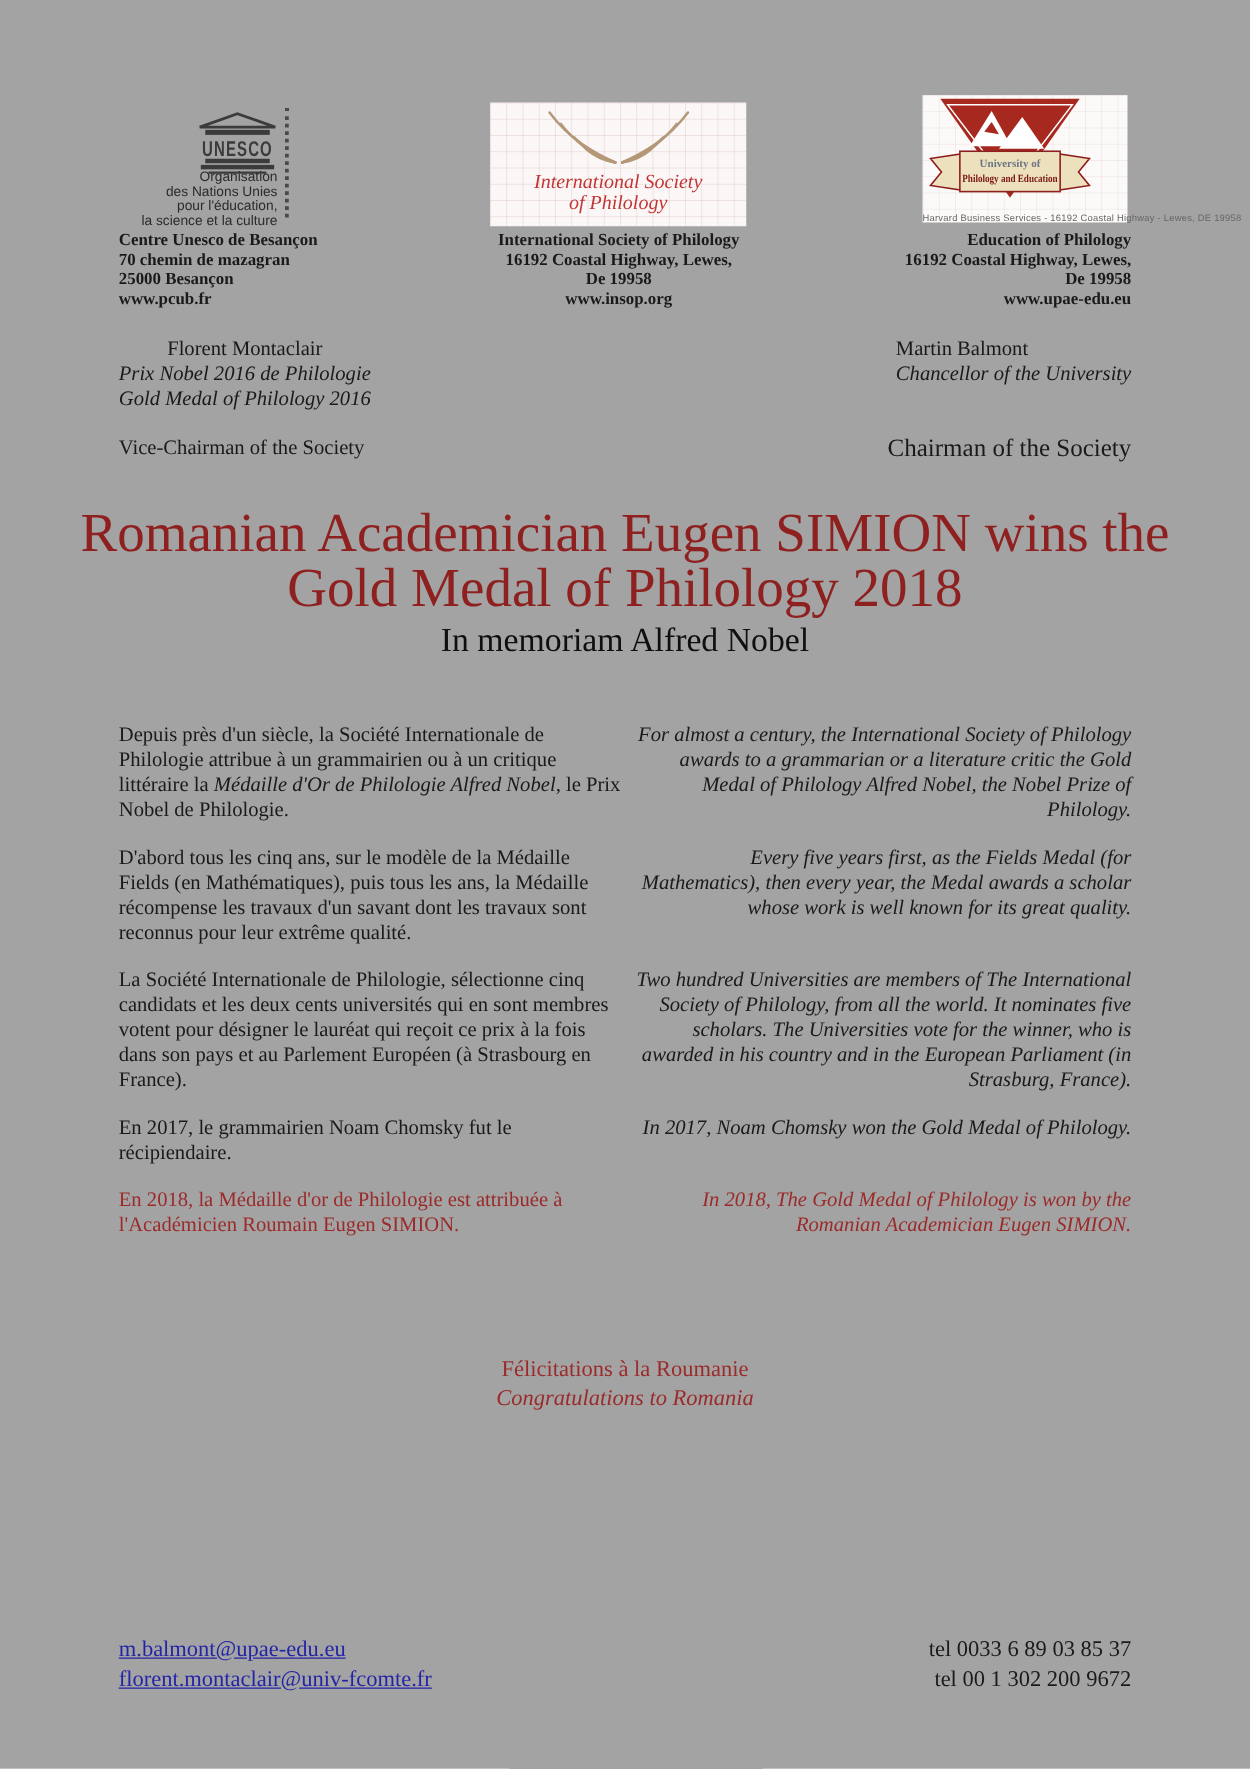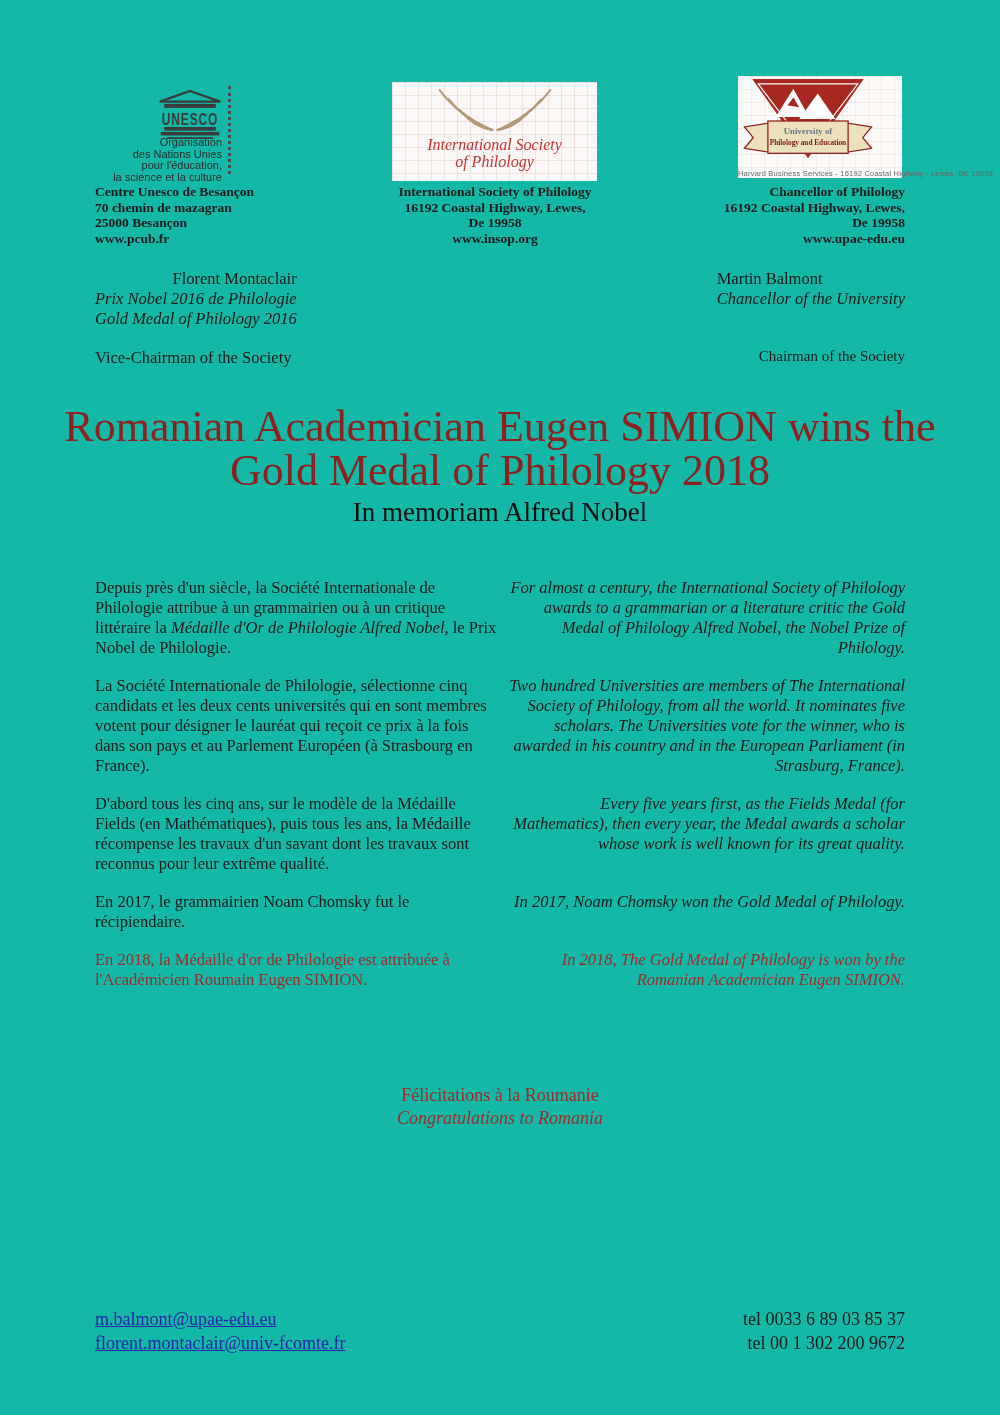--- a/index.html
+++ b/index.html
@@ -1,18 +1,18 @@
 <!DOCTYPE html>
 <html><head>
 <meta charset="utf-8">
 <style>
   html,body { margin:0; padding:0; background:#e8e8e8; }
   .page {
     position:relative; width:1000px; height:1415px; margin:0 auto;
-    background:#14b8a6; overflow:hidden;
+    background:#a3a3a3; overflow:hidden;
     font-family:"Liberation Serif", serif; color:#1a1a1a;
   }
   
   .unesco-logo { position:absolute; left:158px; top:88px; }
   .unesco-dotted { position:absolute; left:228px; top:86px; height:88px; width:0;
     border-left:3px dotted #4a4a4a; }
   .unesco-tagline { position:absolute; left:72px; top:137px; width:150px;
     text-align:right; font-family:"Liberation Sans", sans-serif;
     font-size:11px; line-height:11.6px; color:#2b2b2b; }
   .addr { font-weight:bold; font-size:13.5px; line-height:15.6px; }
@@ -29,24 +29,24 @@
     background-color:#fcfaf8;
     background-image:linear-gradient(rgba(190,160,150,.16) 1px, transparent 1px),
                      linear-gradient(90deg, rgba(190,160,150,.16) 1px, transparent 1px);
     background-size:13px 13px; text-align:left; }
   .univ-subline { margin-top:-1px; font-family:"Liberation Sans", sans-serif;
     font-size:7.5px; letter-spacing:.2px; color:#666; white-space:nowrap; }
   .univ-addr { position:absolute; right:95px; top:184px; width:262px; text-align:right; }
   
   .sig { font-size:16.5px; line-height:20px; }
   .sig .it { font-style:italic; }
-  .sig-left  { position:absolute; left:95px;  top:269px; text-align:right; }
+  .sig-left  { position:absolute; left:95px;  top:269px; text-align:center; }
   .sig-right { position:absolute; right:95px; top:269px; text-align:left; }
   .sig-left-role  { position:absolute; left:95px;  top:348px; font-size:16.5px; }
-  .sig-right-role { position:absolute; right:95px; top:348px; font-size:15px; text-align:right; }
+  .sig-right-role { position:absolute; right:95px; top:348px; font-size:20px; text-align:right; }
   
   .title { position:absolute; top:405px; left:0; right:0; text-align:center;
     color:#8e2020; font-size:44px; line-height:44px; }
   .title span { display:block; }
   .subtitle { position:absolute; top:497px; left:0; right:0; text-align:center;
     font-size:27px; color:#0f0f0f; }
   
   .body { position:absolute; left:95px; right:95px; top:578px; }
   .row { display:flex; justify-content:space-between; margin-bottom:18px; }
   .row p { margin:0; width:49.6%; font-size:16.5px; line-height:20px; }
@@ -132,21 +132,21 @@
       </g>
       <polygon points="0,52 26,48 26,78 0,74 9,63" fill="#ede1bd" stroke="#8e1f1f" stroke-width="1.3"></polygon>
       <polygon points="130,52 104,48 104,78 130,74 121,63" fill="#ede1bd" stroke="#8e1f1f" stroke-width="1.3"></polygon>
       <rect x="24" y="46" width="82" height="33" fill="#ede1bd" stroke="#8e1f1f" stroke-width="1.3"></rect>
       <text x="65" y="59" text-anchor="middle" font-family="Liberation Serif, serif" font-size="9" font-weight="bold" fill="#6b7583">University of</text>
       <text x="65" y="71" text-anchor="middle" font-family="Liberation Serif, serif" font-size="9" font-weight="bold" fill="#7a1616" textLength="78" lengthAdjust="spacingAndGlyphs">Philology and Education</text>
     </svg>
     <div class="univ-subline">Harvard Business Services - 16192 Coastal Highway - Lewes, DE 19958</div>
   </div>
   <div class="addr univ-addr">
-    <div>Chancellor of Philology</div>
+    <div>Education of Philology</div>
     <div>16192 Coastal Highway, Lewes,</div>
     <div>De 19958</div>
     <div>www.upae-edu.eu</div>
   </div>
 
   <div class="sig sig-left">
     <div>Florent Montaclair</div>
     <div class="it">Prix Nobel 2016 de Philologie</div>
     <div class="it">Gold Medal of Philology 2016</div>
   </div>
@@ -162,26 +162,26 @@
     <span>Gold Medal of Philology 2018</span>
   </h1>
   <div class="subtitle">In memoriam Alfred Nobel</div>
 
   <div class="body">
     <div class="row">
       <p class="fr"><span>Depuis près d'un siècle, la Société Internationale de Philologie attribue à un grammairien ou à un critique littéraire la </span><i>Médaille d'Or de Philologie Alfred Nobel</i><span>, le Prix Nobel de Philologie.</span></p>
       <p class="en">For almost a century, the International Society of Philology awards to a grammarian or a literature critic the Gold Medal of Philology Alfred Nobel, the Nobel Prize of Philology.</p>
     </div>
     <div class="row">
+      <p class="fr">D'abord tous les cinq ans, sur le modèle de la Médaille Fields (en Mathématiques), puis tous les ans, la Médaille récompense les travaux d'un savant dont les travaux sont reconnus pour leur extrême qualité.</p>
+      <p class="en">Every five years first, as the Fields Medal (for Mathematics), then every year, the Medal awards a scholar whose work is well known for its great quality.</p>
+    </div>
+    <div class="row">
       <p class="fr">La Société Internationale de Philologie, sélectionne cinq candidats et les deux cents  universités qui en sont membres votent pour désigner le lauréat qui reçoit ce prix à la fois dans son pays et au Parlement Européen (à Strasbourg en France).</p>
       <p class="en">Two hundred Universities are members of The International Society of Philology, from all the world. It nominates five scholars. The Universities vote for the winner, who is awarded in his country and in  the European Parliament (in Strasburg, France).</p>
-    </div>
-    <div class="row">
-      <p class="fr">D'abord tous les cinq ans, sur le modèle de la Médaille Fields (en Mathématiques), puis tous les ans, la Médaille récompense les travaux d'un savant dont les travaux sont reconnus pour leur extrême qualité.</p>
-      <p class="en">Every five years first, as the Fields Medal (for Mathematics), then every year, the Medal awards a scholar whose work is well known for its great quality.</p>
     </div>
     <div class="row">
       <p class="fr">En 2017, le grammairien Noam Chomsky fut le récipiendaire.</p>
       <p class="en">In 2017, Noam Chomsky won the Gold Medal of Philology.</p>
     </div>
     <div class="row red">
       <p class="fr">En 2018, la Médaille d'or de Philologie est attribuée à l'Académicien Roumain Eugen SIMION.</p>
       <p class="en">In 2018, The Gold Medal of Philology is won by the Romanian Academician Eugen SIMION.</p>
     </div>
   </div>

